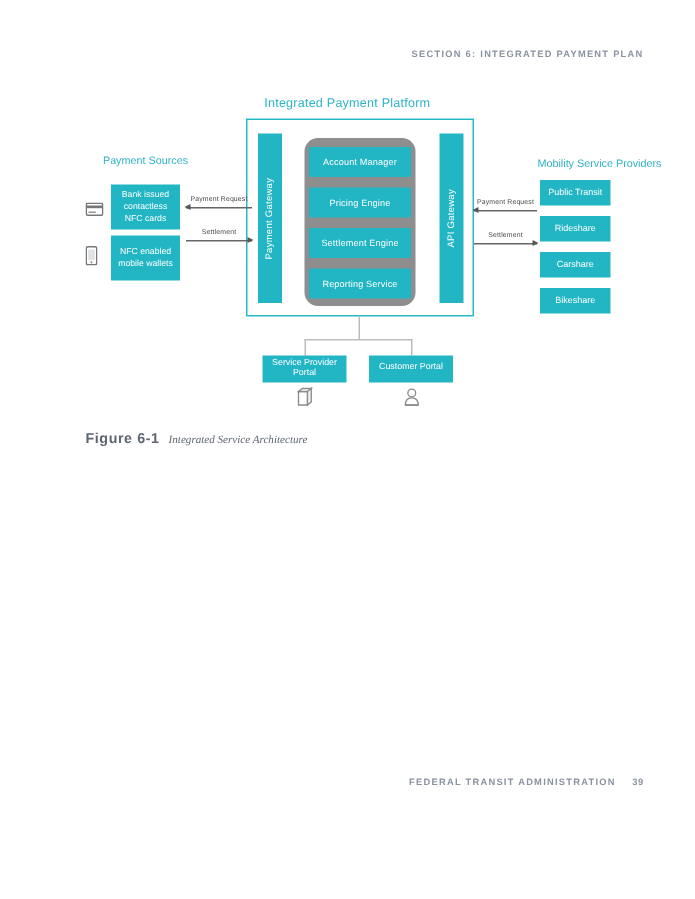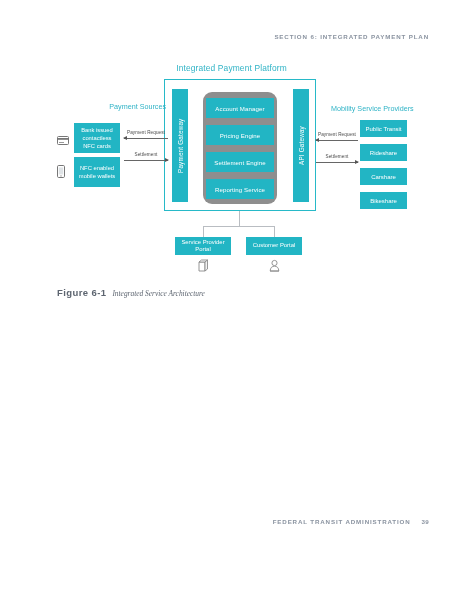--- a/index.html
+++ b/index.html
@@ -101,24 +101,24 @@
     letter-spacing: 0.1px;
   }
   .core-box.b0 { top: 98px; }
   .core-box.b1 { top: 125px; }
   .core-box.b2 { top: 152px; }
   .core-box.b3 { top: 179px; }
 
   
   .left-title {
     position: absolute;
-    left: 76px;
+    left: 52px;
     top: 102px;
     width: 90px;
-    text-align: right;
+    text-align: center;
     font-size: 7.2px;
     color: #2fb3c6;
   }
   .source-box {
     position: absolute;
     left: 74px;
     width: 46px;
     background: #22b5c4;
     color: #ffffff;
     font-size: 5.8px;
@@ -140,21 +140,21 @@
   }
   .src-icon.card  { top: 131px; }
   .src-icon.phone { top: 164px; }
 
   
   .right-title {
     position: absolute;
     left: 331px;
     top: 104px;
     width: 110px;
-    text-align: left;
+    text-align: right;
     font-size: 7.2px;
     color: #2fb3c6;
   }
   .msp-box {
     position: absolute;
     left: 360px;
     width: 47px;
     height: 17px;
     background: #22b5c4;
     color: #ffffff;

